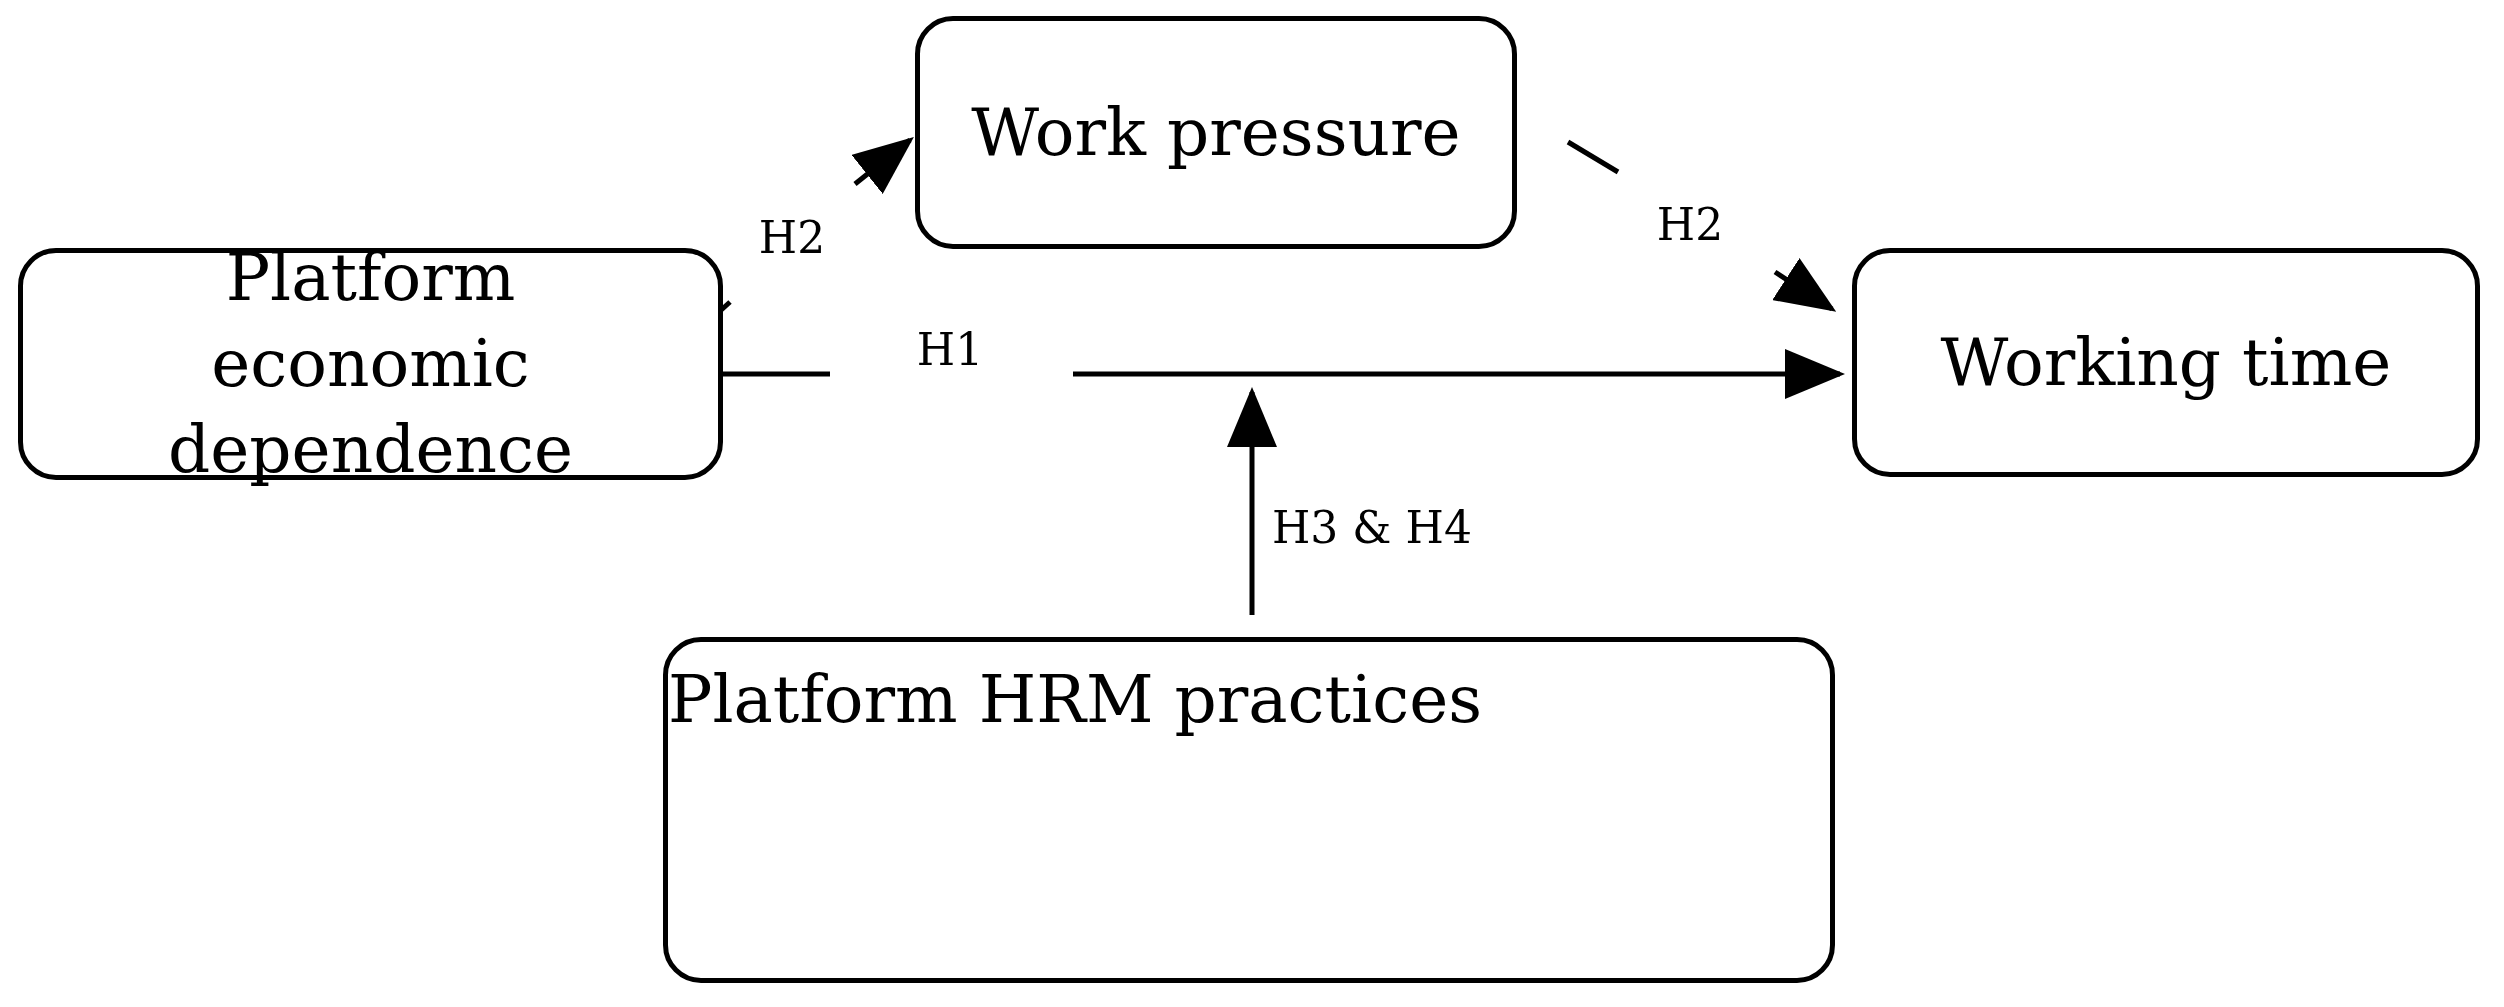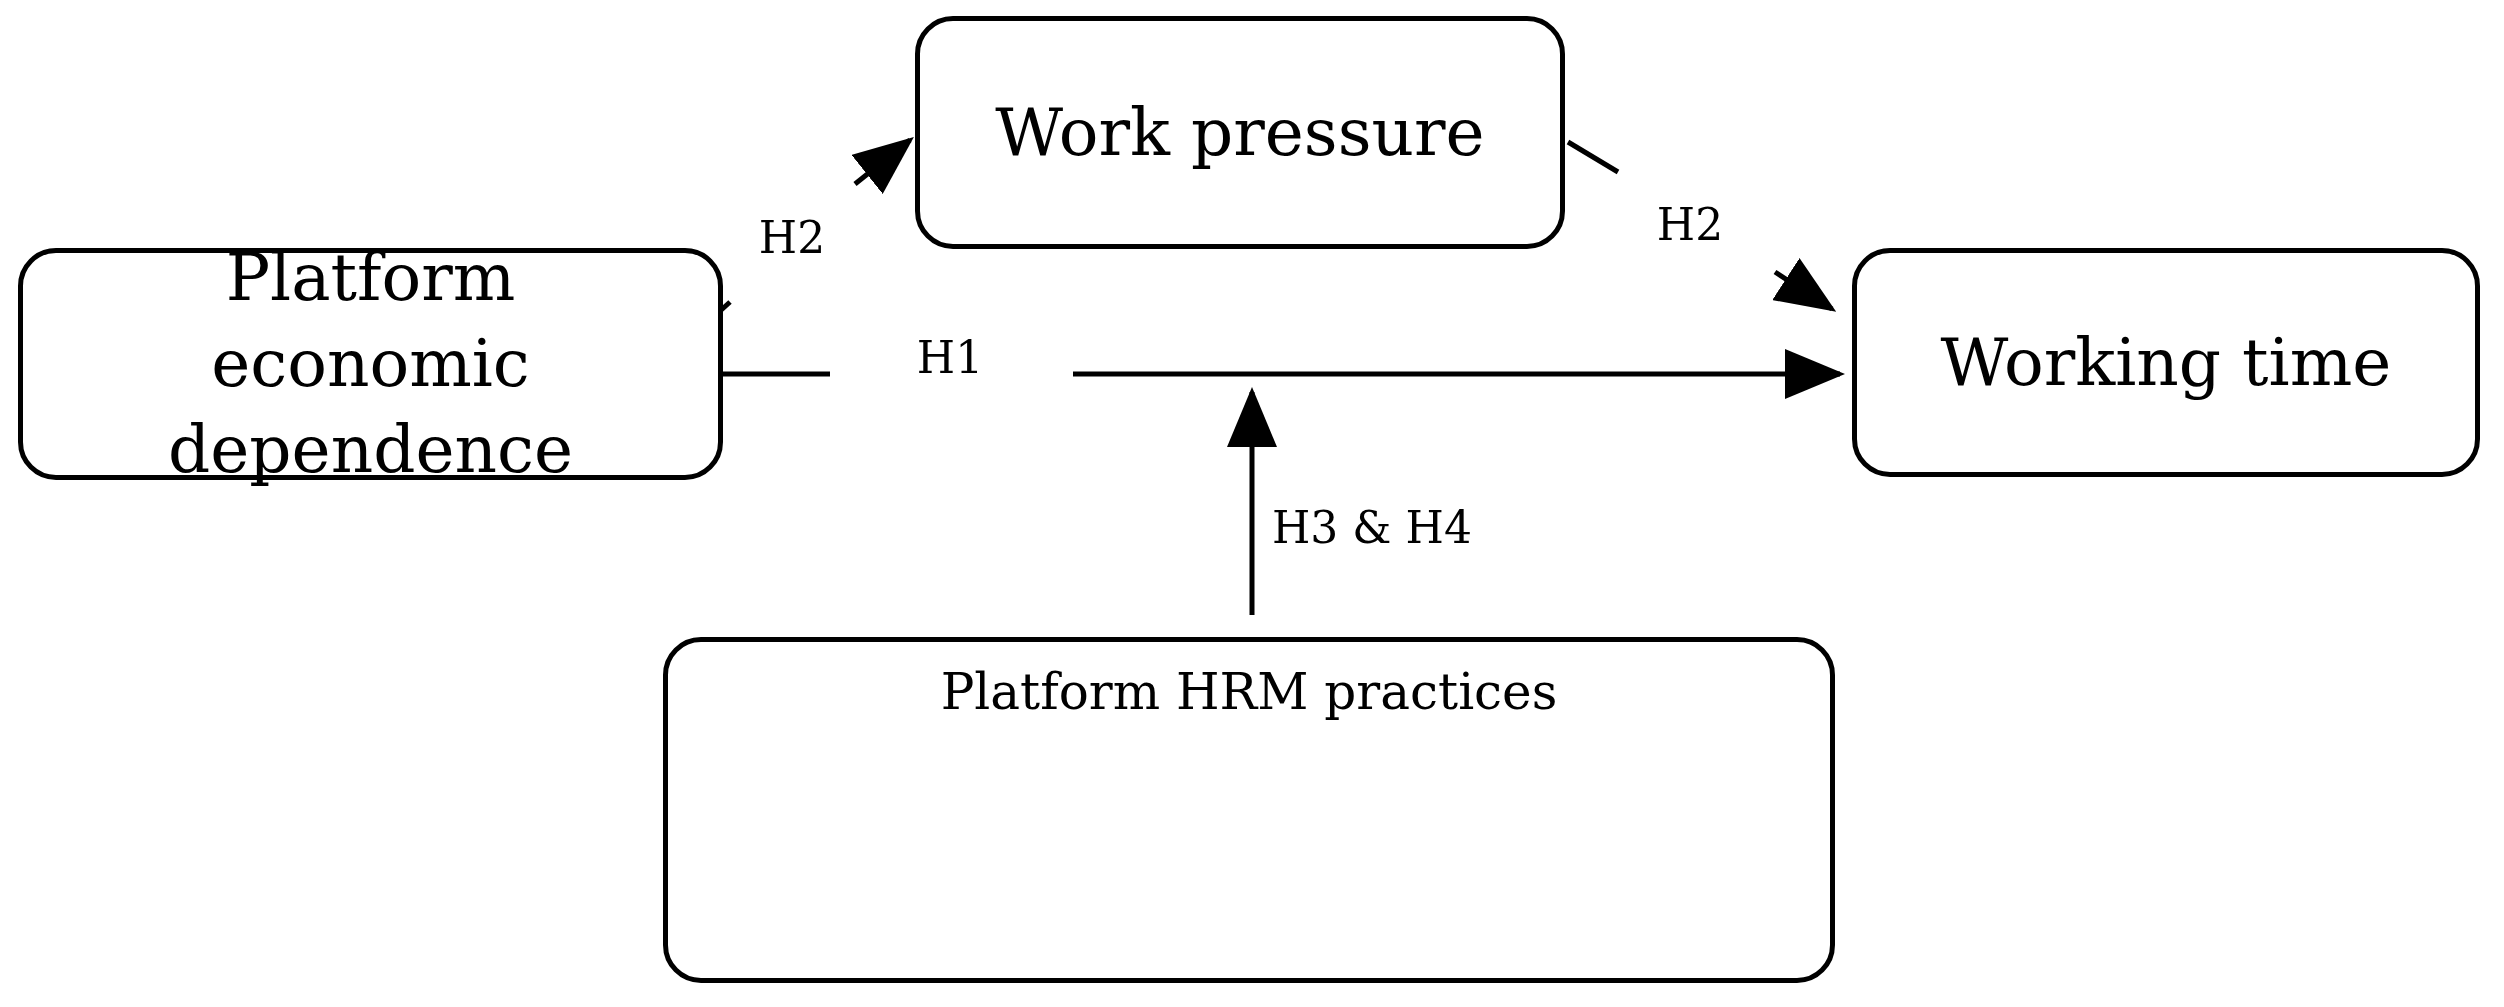--- a/index.html
+++ b/index.html
@@ -31,31 +31,31 @@
     align-items: center;
     justify-content: center;
     text-align: center;
   }
   .node-label {
     font-size: 66px;
     line-height: 1.3;
   }
   .node-ped  { left: 18px;   top: 248px; width: 705px;  height: 232px; }
   .node-ped .node-label { max-width: 600px; }
-  .node-wp   { left: 915px;  top: 16px;  width: 650px;  height: 233px; }
+  .node-wp   { left: 915px;  top: 16px;  width: 602px;  height: 233px; }
   .node-wt   { left: 1852px; top: 248px; width: 628px;  height: 229px; }
   .node-hrm  {
     left: 663px; top: 637px; width: 1172px; height: 346px;
     display: block;
     text-align: left;
   }
   .hrm-title {
     margin-top: 25px;
-    text-align: center;
-    font-size: 50px;
+    text-align: left;
+    font-size: 66px;
     line-height: 1;
   }
   .hrm-items {
     margin-top: 90px;
     margin-left: 42px;
   }
   .hrm-item {
     display: flex;
     align-items: center;
     height: 70px;
@@ -75,21 +75,21 @@
     font-size: 66px;
     line-height: 1;
   }
   .edge-label {
     position: absolute;
     font-size: 44px;
     line-height: 1;
     white-space: nowrap;
   }
   .edge-label.centered { width: 160px; text-align: center; }
-  .label-h1      { left: 870px;  top: 336px; }
+  .label-h1      { left: 870px;  top: 328px; }
   .label-h2-left { left: 712px;  top: 216px; }
   .label-h2-right{ left: 1610px; top: 203px; }
   .label-h3h4    { left: 1272px; top: 506px; }
 </style>
 </head>
 <body>
 
 <div class="canvas">
 
   <svg class="arrow-layer" viewBox="0 0 2504 1007" xmlns="http://www.w3.org/2000/svg">

